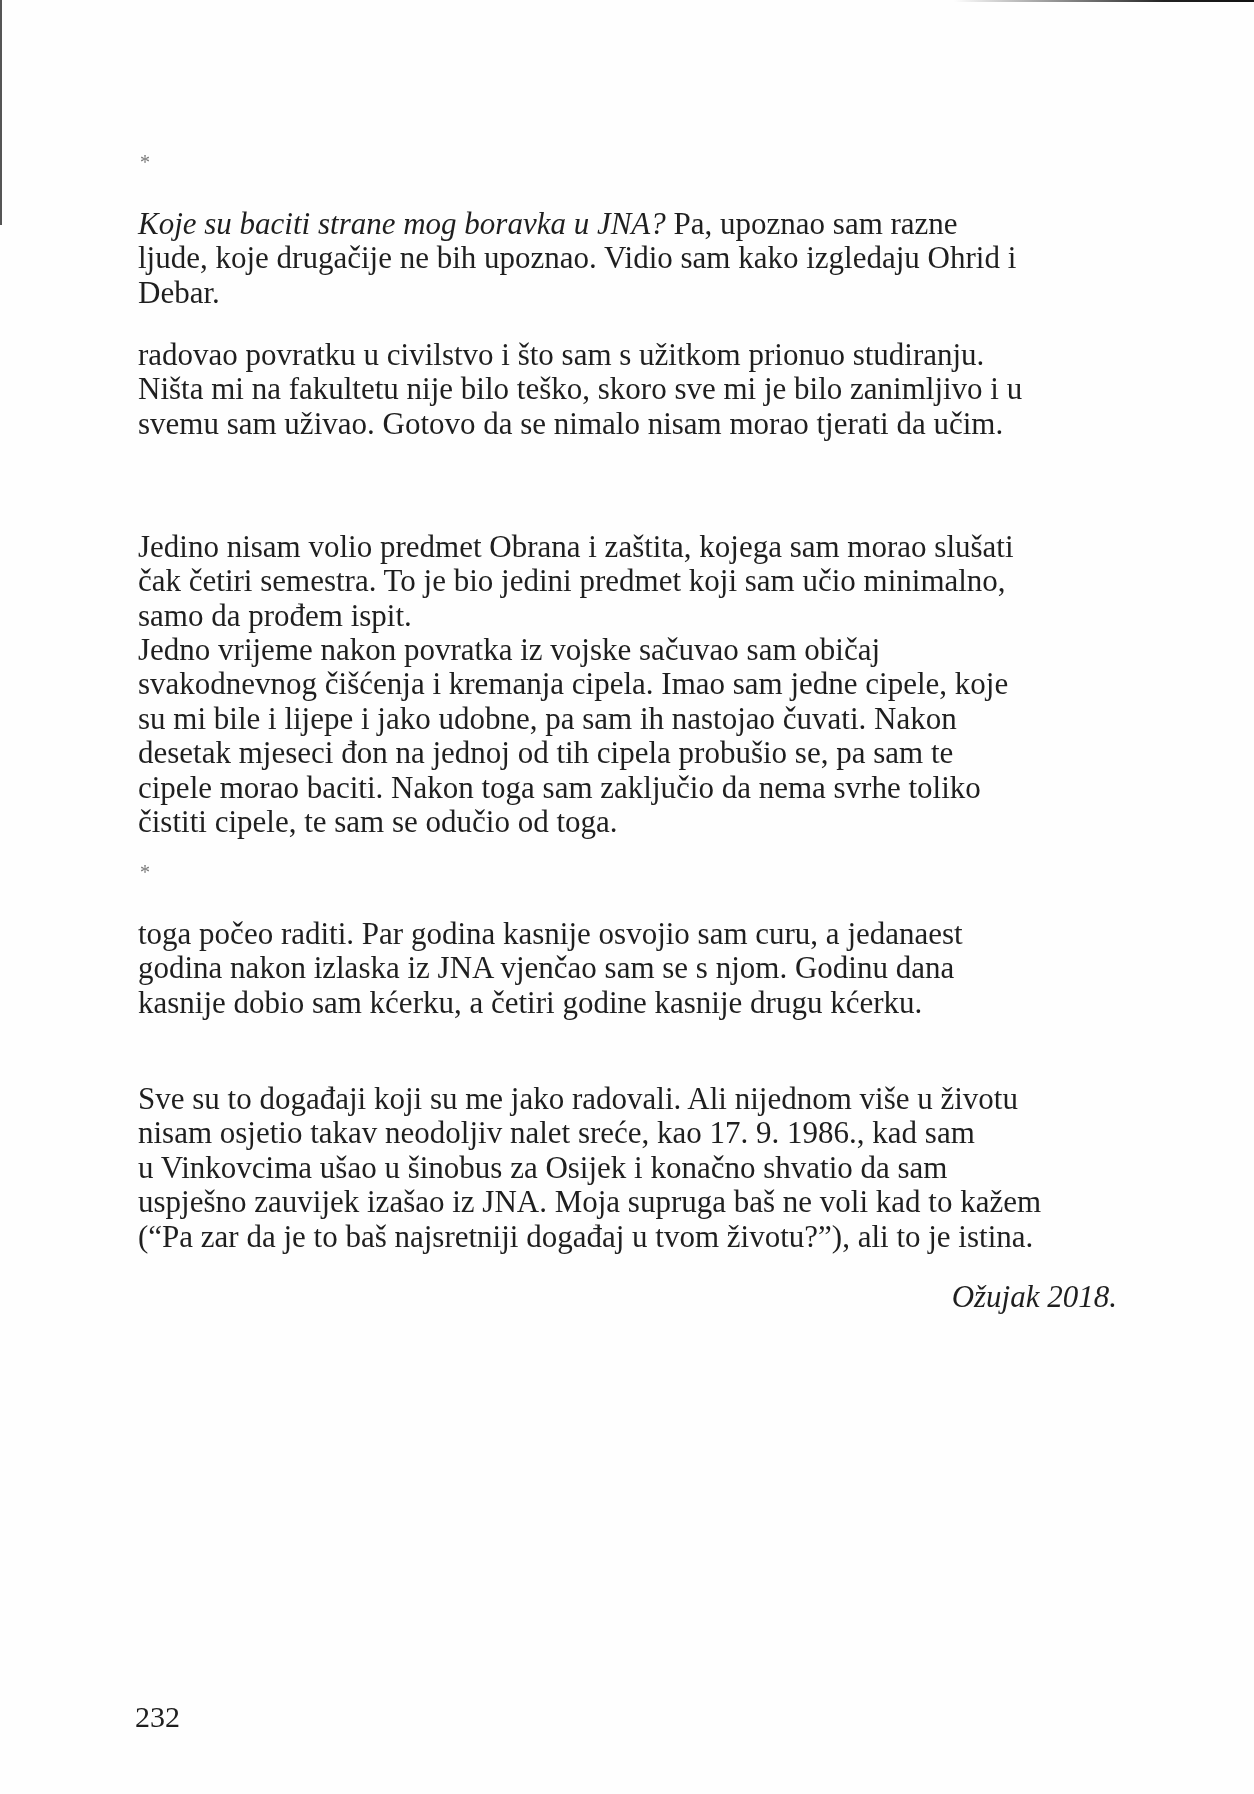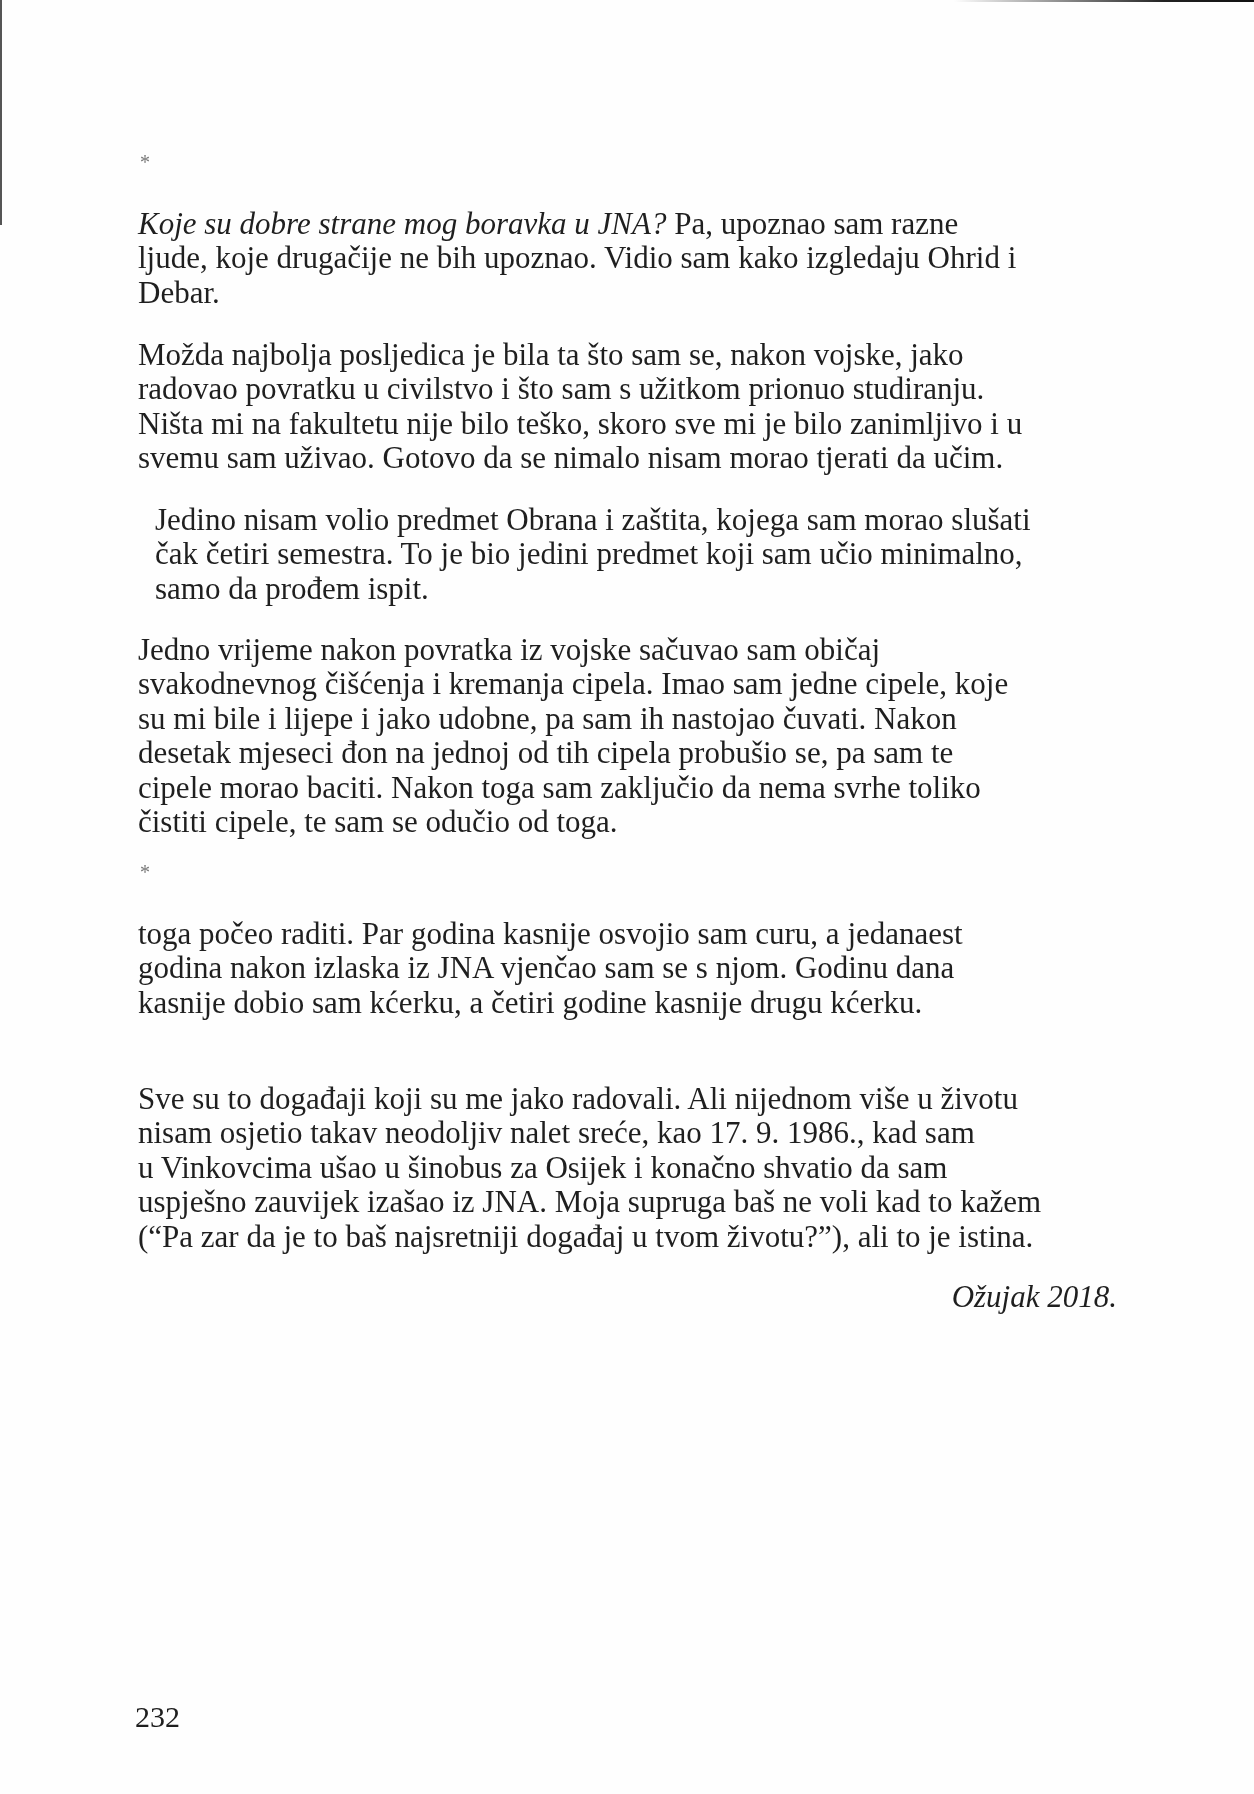--- a/index.html
+++ b/index.html
@@ -37,33 +37,32 @@
   </style>
 </head>
 <body>
 
 <div class="edge-left"></div>
 <div class="edge-top"></div>
 
 <div class="asterisk" style="top:152px;">*</div>
 
 <div class="para" style="top:207px;">
-  <span class="line"><span class="ital">Koje su dobre strane mog boravka u JNA?</span><span> Pa, upoznao sam razne</span></span>
+  <span class="line"><span class="ital">Koje su baciti strane mog boravka u JNA?</span><span> Pa, upoznao sam razne</span></span>
   <span class="line">ljude, koje drugačije ne bih upoznao. Vidio sam kako izgledaju Ohrid i</span>
   <span class="line">Debar.</span>
 </div>
 
 <div class="para" style="top:338px;">
-  <span class="line">Možda najbolja posljedica je bila ta što sam se, nakon vojske, jako</span>
   <span class="line">radovao povratku u civilstvo i što sam s užitkom prionuo studiranju.</span>
   <span class="line">Ništa mi na fakultetu nije bilo teško, skoro sve mi je bilo zanimljivo i u</span>
   <span class="line">svemu sam uživao. Gotovo da se nimalo nisam morao tjerati da učim.</span>
 </div>
 
-<div class="para" style="top:503px;margin-left:17px;">
+<div class="para" style="top:530px;">
   <span class="line">Jedino nisam volio predmet Obrana i zaštita, kojega sam morao slušati</span>
   <span class="line">čak četiri semestra. To je bio jedini predmet koji sam učio minimalno,</span>
   <span class="line">samo da prođem ispit.</span>
 </div>
 
 <div class="para" style="top:626px;margin-top:7px;">
   <span class="line">Jedno vrijeme nakon povratka iz vojske sačuvao sam običaj</span>
   <span class="line">svakodnevnog čišćenja i kremanja cipela. Imao sam jedne cipele, koje</span>
   <span class="line">su mi bile i lijepe i jako udobne, pa sam ih nastojao čuvati. Nakon</span>
   <span class="line">desetak mjeseci đon na jednoj od tih cipela probušio se, pa sam te</span>

